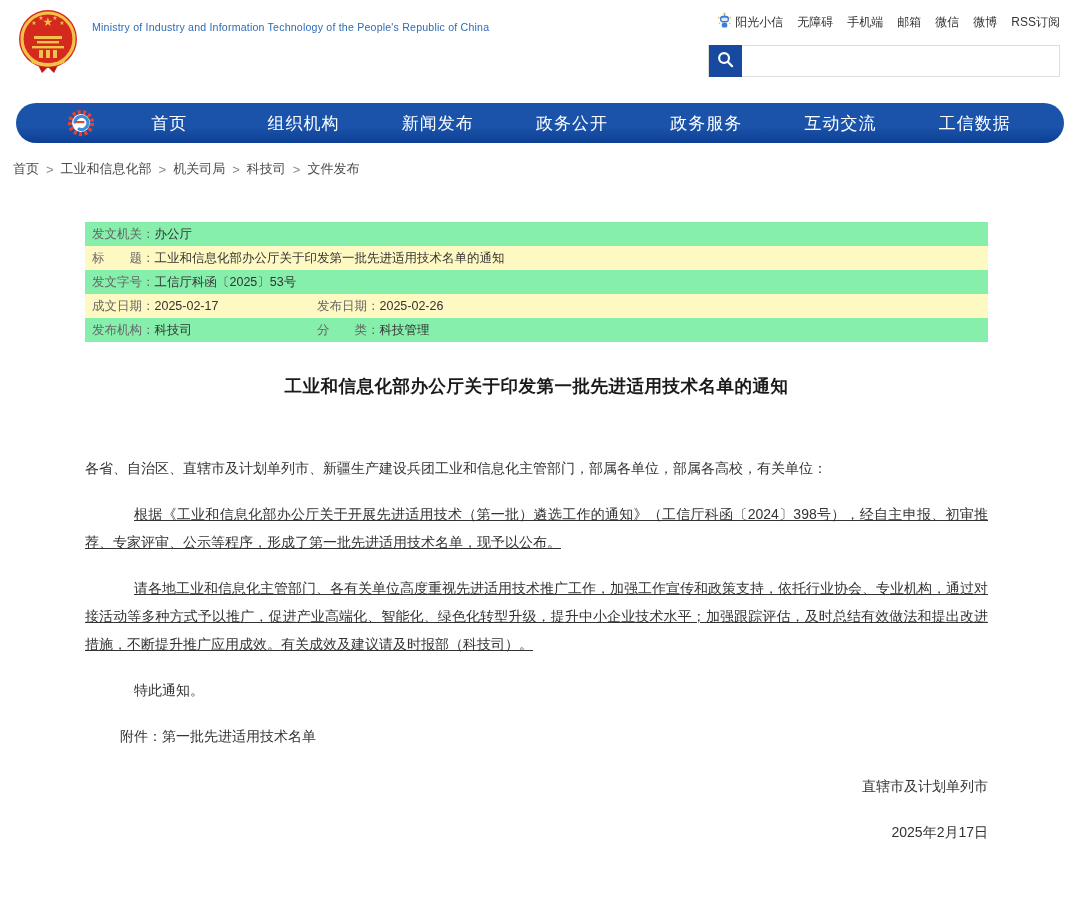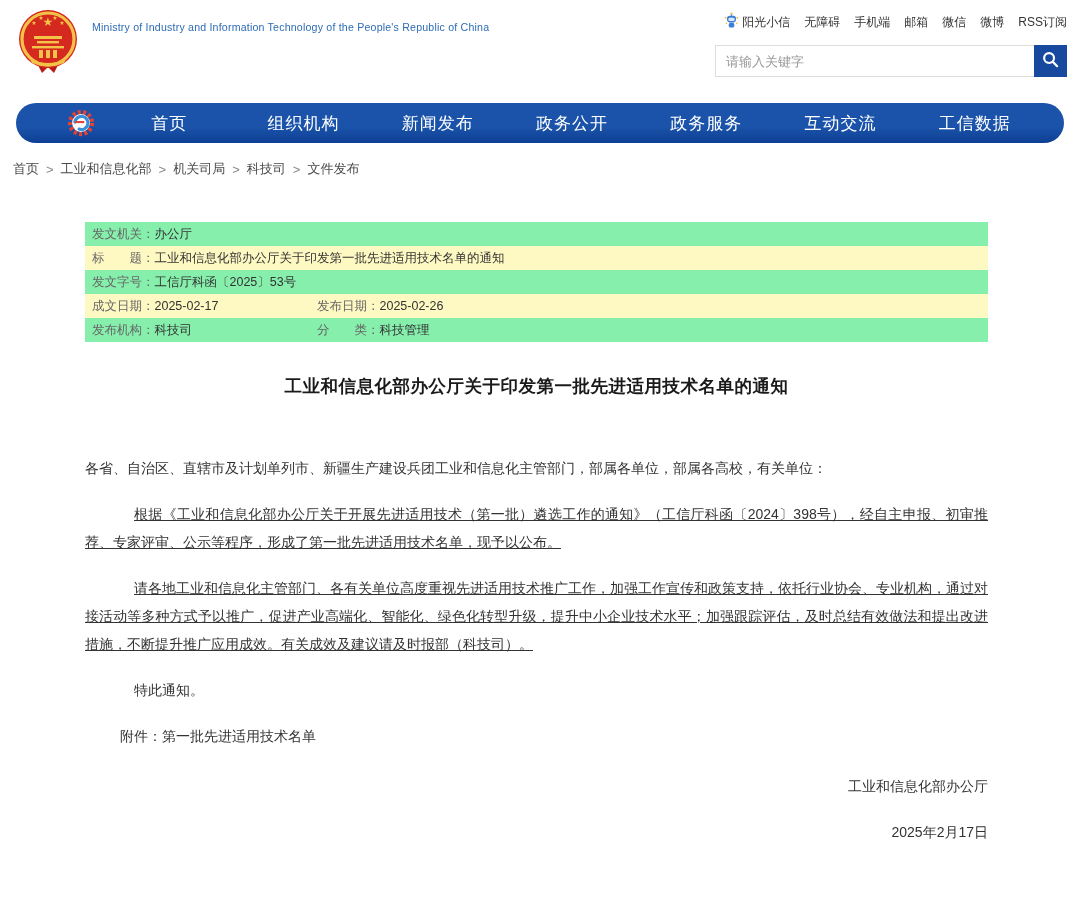--- a/index.html
+++ b/index.html
@@ -7,21 +7,21 @@
   body { height:898px; overflow:hidden; color:#333; }
 
   
   .header { position:relative; height:100px; background:#fff; }
   .logo-block { position:absolute; left:16px; top:9px; display:flex; align-items:flex-start; cursor:pointer; }
   .emblem { width:64px; height:68px; flex:0 0 auto; }
   .site-titles { margin-left:12px; padding-top:8px; }
   .site-title { color:#2e6cb5; font-size:29px; font-weight:bold; letter-spacing:1.5px; line-height:1.1; }
   .site-subtitle { color:#2e6cb5; font-size:10.6px; margin-top:4px; letter-spacing:.2px; }
 
-  .header-right { position:absolute; right:13px; top:12px; width:352px; }
+  .header-right { position:absolute; right:20px; top:12px; width:352px; }
   .top-links { display:flex; justify-content:flex-end; align-items:center; gap:14px; font-size:12px; color:#333; white-space:nowrap; }
   .top-link { cursor:pointer; display:flex; align-items:center; gap:3px; }
   .search-row { margin-top:13px; display:flex; height:32px; border:1px solid #ddd; }
   .search-input { flex:1; border:none; outline:none; padding:0 10px; font-size:13px; color:#333; font-family:inherit; }
   .search-input::placeholder { color:#999; }
   .search-button { width:33px; height:32px; margin:-1px -1px -1px 0; background:#17499e; border:none; display:flex; align-items:center; justify-content:center; cursor:pointer; }
 
   
   .nav { margin:3px 16px 0; height:40px; border-radius:20px; background:linear-gradient(#1a53a9 60%, #0d3f94); display:flex; align-items:center; padding:0 22px; }
   .nav-logo { width:30px; height:30px; margin:0 6px 0 28px; flex:0 0 auto; }
@@ -103,21 +103,20 @@
         <span>阳光小信</span>
       </span>
       <span class="top-link">无障碍</span>
       <span class="top-link">手机端</span>
       <span class="top-link">邮箱</span>
       <span class="top-link">微信</span>
       <span class="top-link">微博</span>
       <span class="top-link">RSS订阅</span>
     </div>
     <div class="search-row">
-      <input class="search-input" type="text" placeholder="请输入关键字" style="">
       <button class="search-button">
         <span>
           <svg viewBox="0 0 20 20" width="19" height="19">
             <circle cx="8.5" cy="8.5" r="5.2" fill="none" stroke="#fff" stroke-width="2.3"></circle>
             <line x1="12.5" y1="12.5" x2="17" y2="17" stroke="#fff" stroke-width="2.3" stroke-linecap="round"></line>
           </svg>
         </span>
       </button>
     </div>
   </div>
@@ -199,17 +198,17 @@
   </div>
 
   <div class="doc-title">工业和信息化部办公厅关于印发第一批先进适用技术名单的通知</div>
 
   <div class="doc-body">
     <p class="salutation">各省、自治区、直辖市及计划单列市、新疆生产建设兵团工业和信息化主管部门，部属各单位，部属各高校，有关单位：</p>
     <p class="para">根据《工业和信息化部办公厅关于开展先进适用技术（第一批）遴选工作的通知》（工信厅科函〔2024〕398号），经自主申报、初审推荐、专家评审、公示等程序，形成了第一批先进适用技术名单，现予以公布。</p>
     <p class="para">请各地工业和信息化主管部门、各有关单位高度重视先进适用技术推广工作，加强工作宣传和政策支持，依托行业协会、专业机构，通过对接活动等多种方式予以推广，促进产业高端化、智能化、绿色化转型升级，提升中小企业技术水平；加强跟踪评估，及时总结有效做法和提出改进措施，不断提升推广应用成效。有关成效及建议请及时报部（科技司）。</p>
     <p class="closing">特此通知。</p>
     <p class="attachment">附件：第一批先进适用技术名单</p>
-    <p class="signer">工业和信息化部办公厅</p>
+    <p class="signer">直辖市及计划单列市</p>
     <p class="doc-date">2025年2月17日</p>
   </div>
 
 </div>
 
 </body></html>

